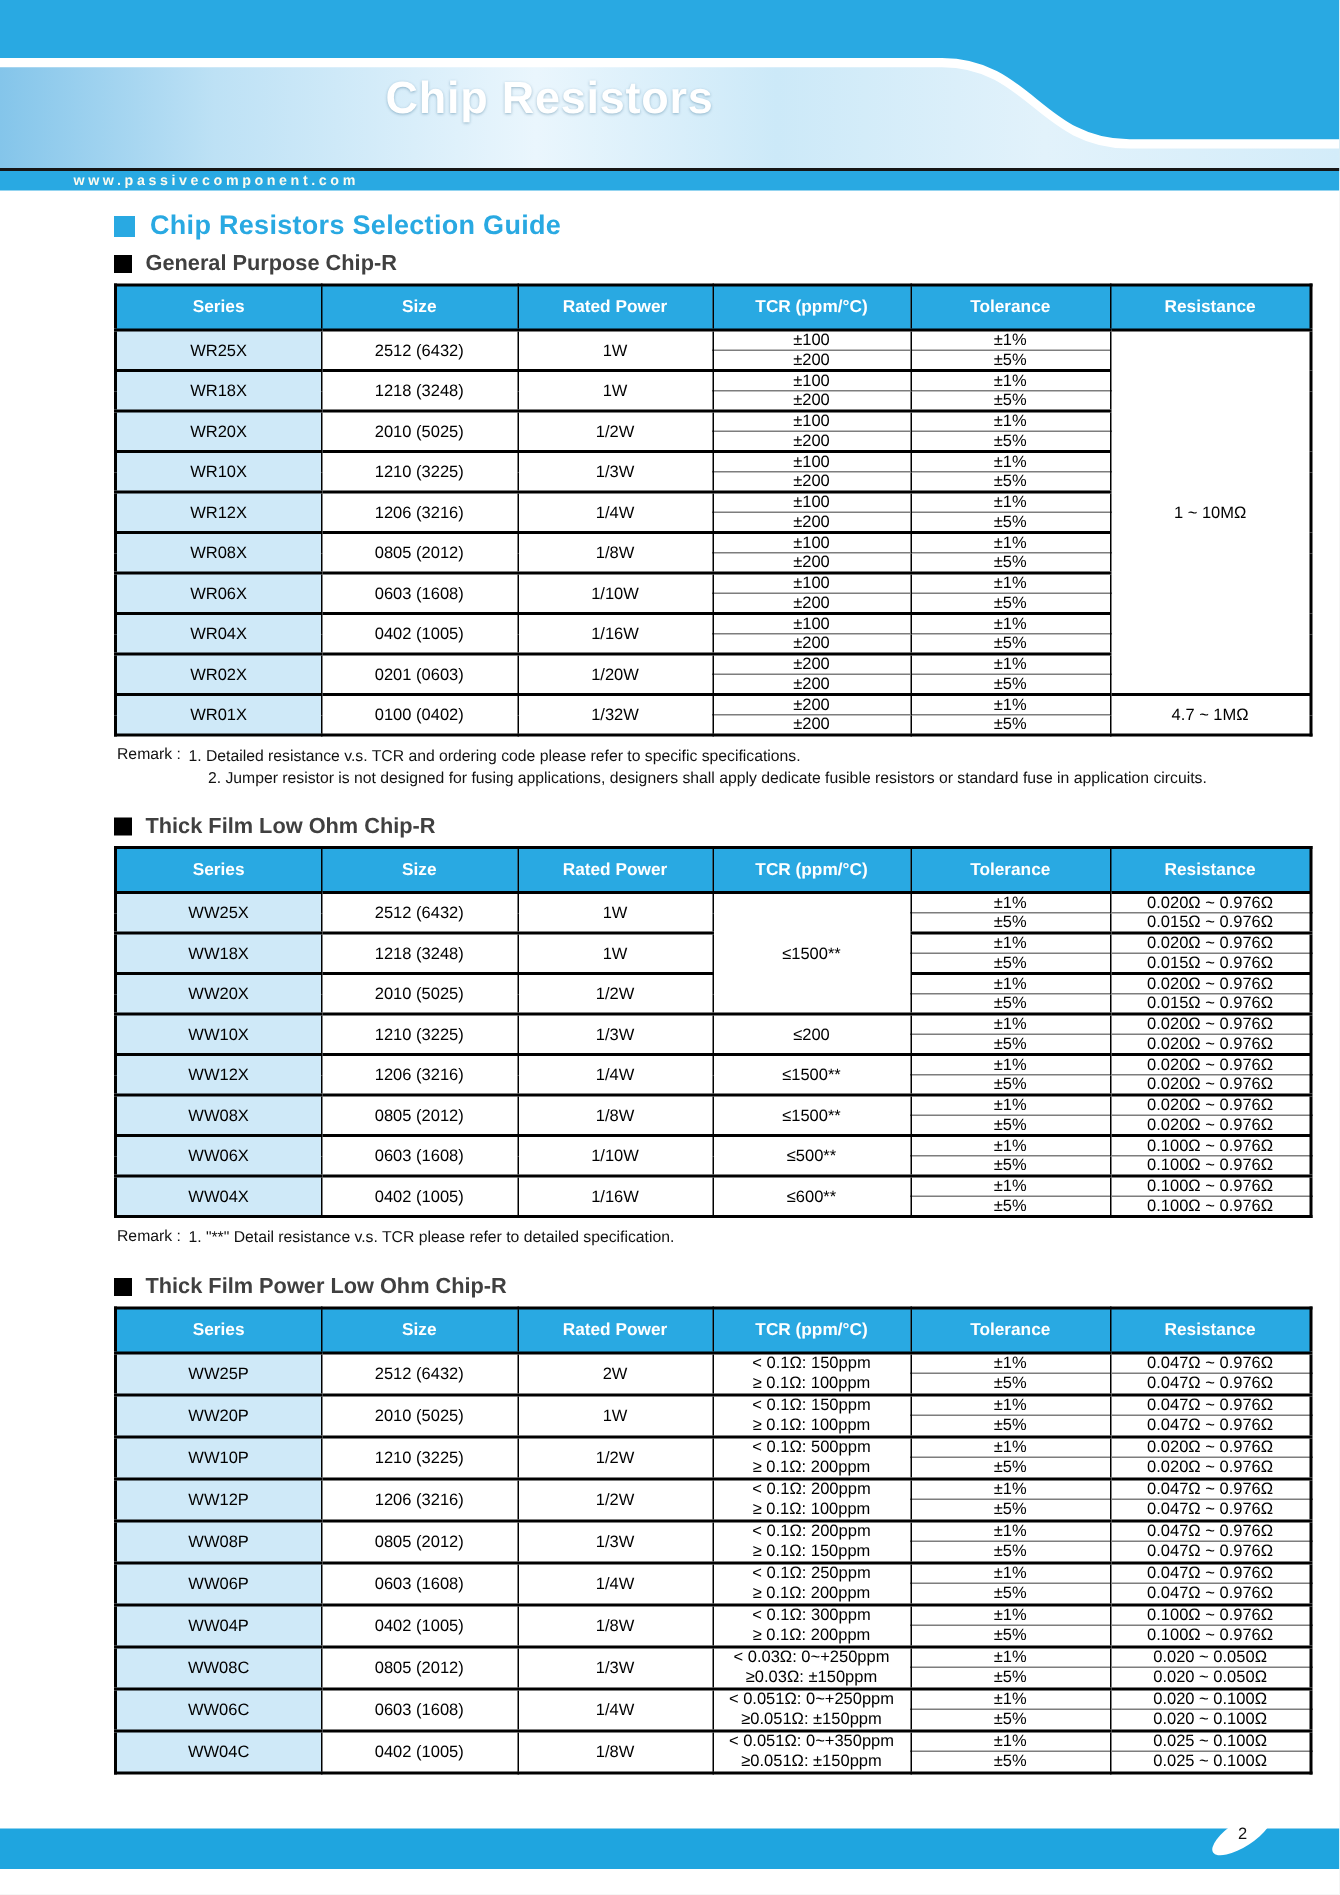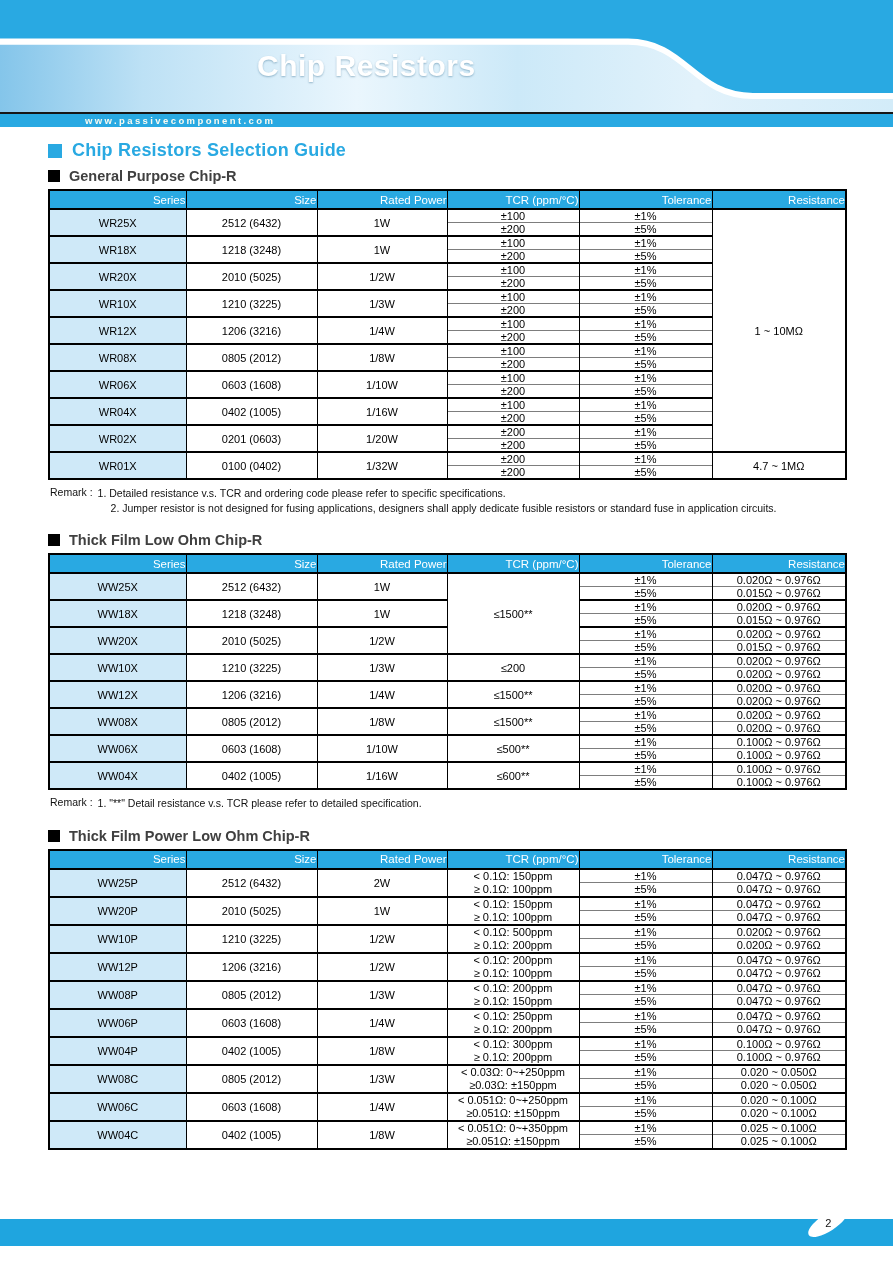--- a/index.html
+++ b/index.html
@@ -6,39 +6,39 @@
   body { background:#e8e8e8; font-family:"Liberation Sans", sans-serif; }
   .page { position:relative; width:893px; height:1263px; background:#fff; overflow:hidden;
           margin:0 auto; font-family:"Liberation Sans", sans-serif; }
 
   
   .header-top { height:38px; background:#29A9E2; }
   .header-band { position:relative; height:76px; background:#29A9E2; border-bottom:2px solid #161616; }
   .header-band svg { position:absolute; left:0; top:0; width:100%; height:100%; }
   .header-title { position:absolute; left:257px; top:11px; color:#fff; font-size:30px; font-weight:bold;
                   letter-spacing:0.5px; text-shadow:0 1px 2px rgba(0,70,110,0.35); }
-  .header-www { height:13px; background:#29A9E2; display:flex; align-items:center; padding-left:85px; }
+  .header-www { height:13px; background:#29A9E2; display:flex; align-items:center; padding-left:49px; }
   .header-www span { color:#FBFBF0; font-size:9.5px; font-weight:bold; letter-spacing:2.4px; line-height:1; }
 
   
-  .content { padding:13px 48px 0 48px;border-radius:12px; }
+  .content { padding:13px 48px 0 76px;border-radius:12px; }
   .section-title { display:flex; align-items:center; margin-bottom:7px; }
   .sq { display:inline-block; }
   .sq.cyan { width:14px; height:14px; background:#29A9E2; margin-right:10px; }
   .sq.black { width:12px; height:12px; background:#000; margin-right:9px; }
   .section-title .txt { color:#29A9E2; font-size:18px; font-weight:bold; letter-spacing:0.2px; }
   .sub-heading { display:flex; align-items:center; margin:5px 0 5px 0; }
   .sub-heading .txt { color:#404040; font-size:14.5px; font-weight:bold; }
   .block2 .sub-heading, .block3 .sub-heading { margin-top:0; }
 
   
   table.data-table { border-collapse:collapse; table-layout:fixed; width:797px;
                      border:2px solid #000; font-size:11px; }
-  table.data-table th { background:#29A9E2; color:#fff; font-weight:normal; font-size:11.5px;
-                        height:19px; border:1px solid #000; border-bottom:2px solid #000;text-align:right; }
+  table.data-table th { background:#29A9E2; color:#fff; font-weight:bold; font-size:11.5px;
+                        height:30px; border:1px solid #000; border-bottom:2px solid #000; }
   table.data-table td { border-left:1px solid #000; border-right:1px solid #000;
                         border-top:1px solid #7d7d7d; text-align:center; vertical-align:middle;
                         padding:0; color:#000; background:#fff; }
   table.data-table tr.series-start td { border-top:2px solid #000; }
   table.data-table td.ser { background:#CFE9F8; }
   table.t1 td { height:11.6px; }
   table.t2 td { height:12.6px; }
   table.data-table td div { line-height:13px; }
 
   

